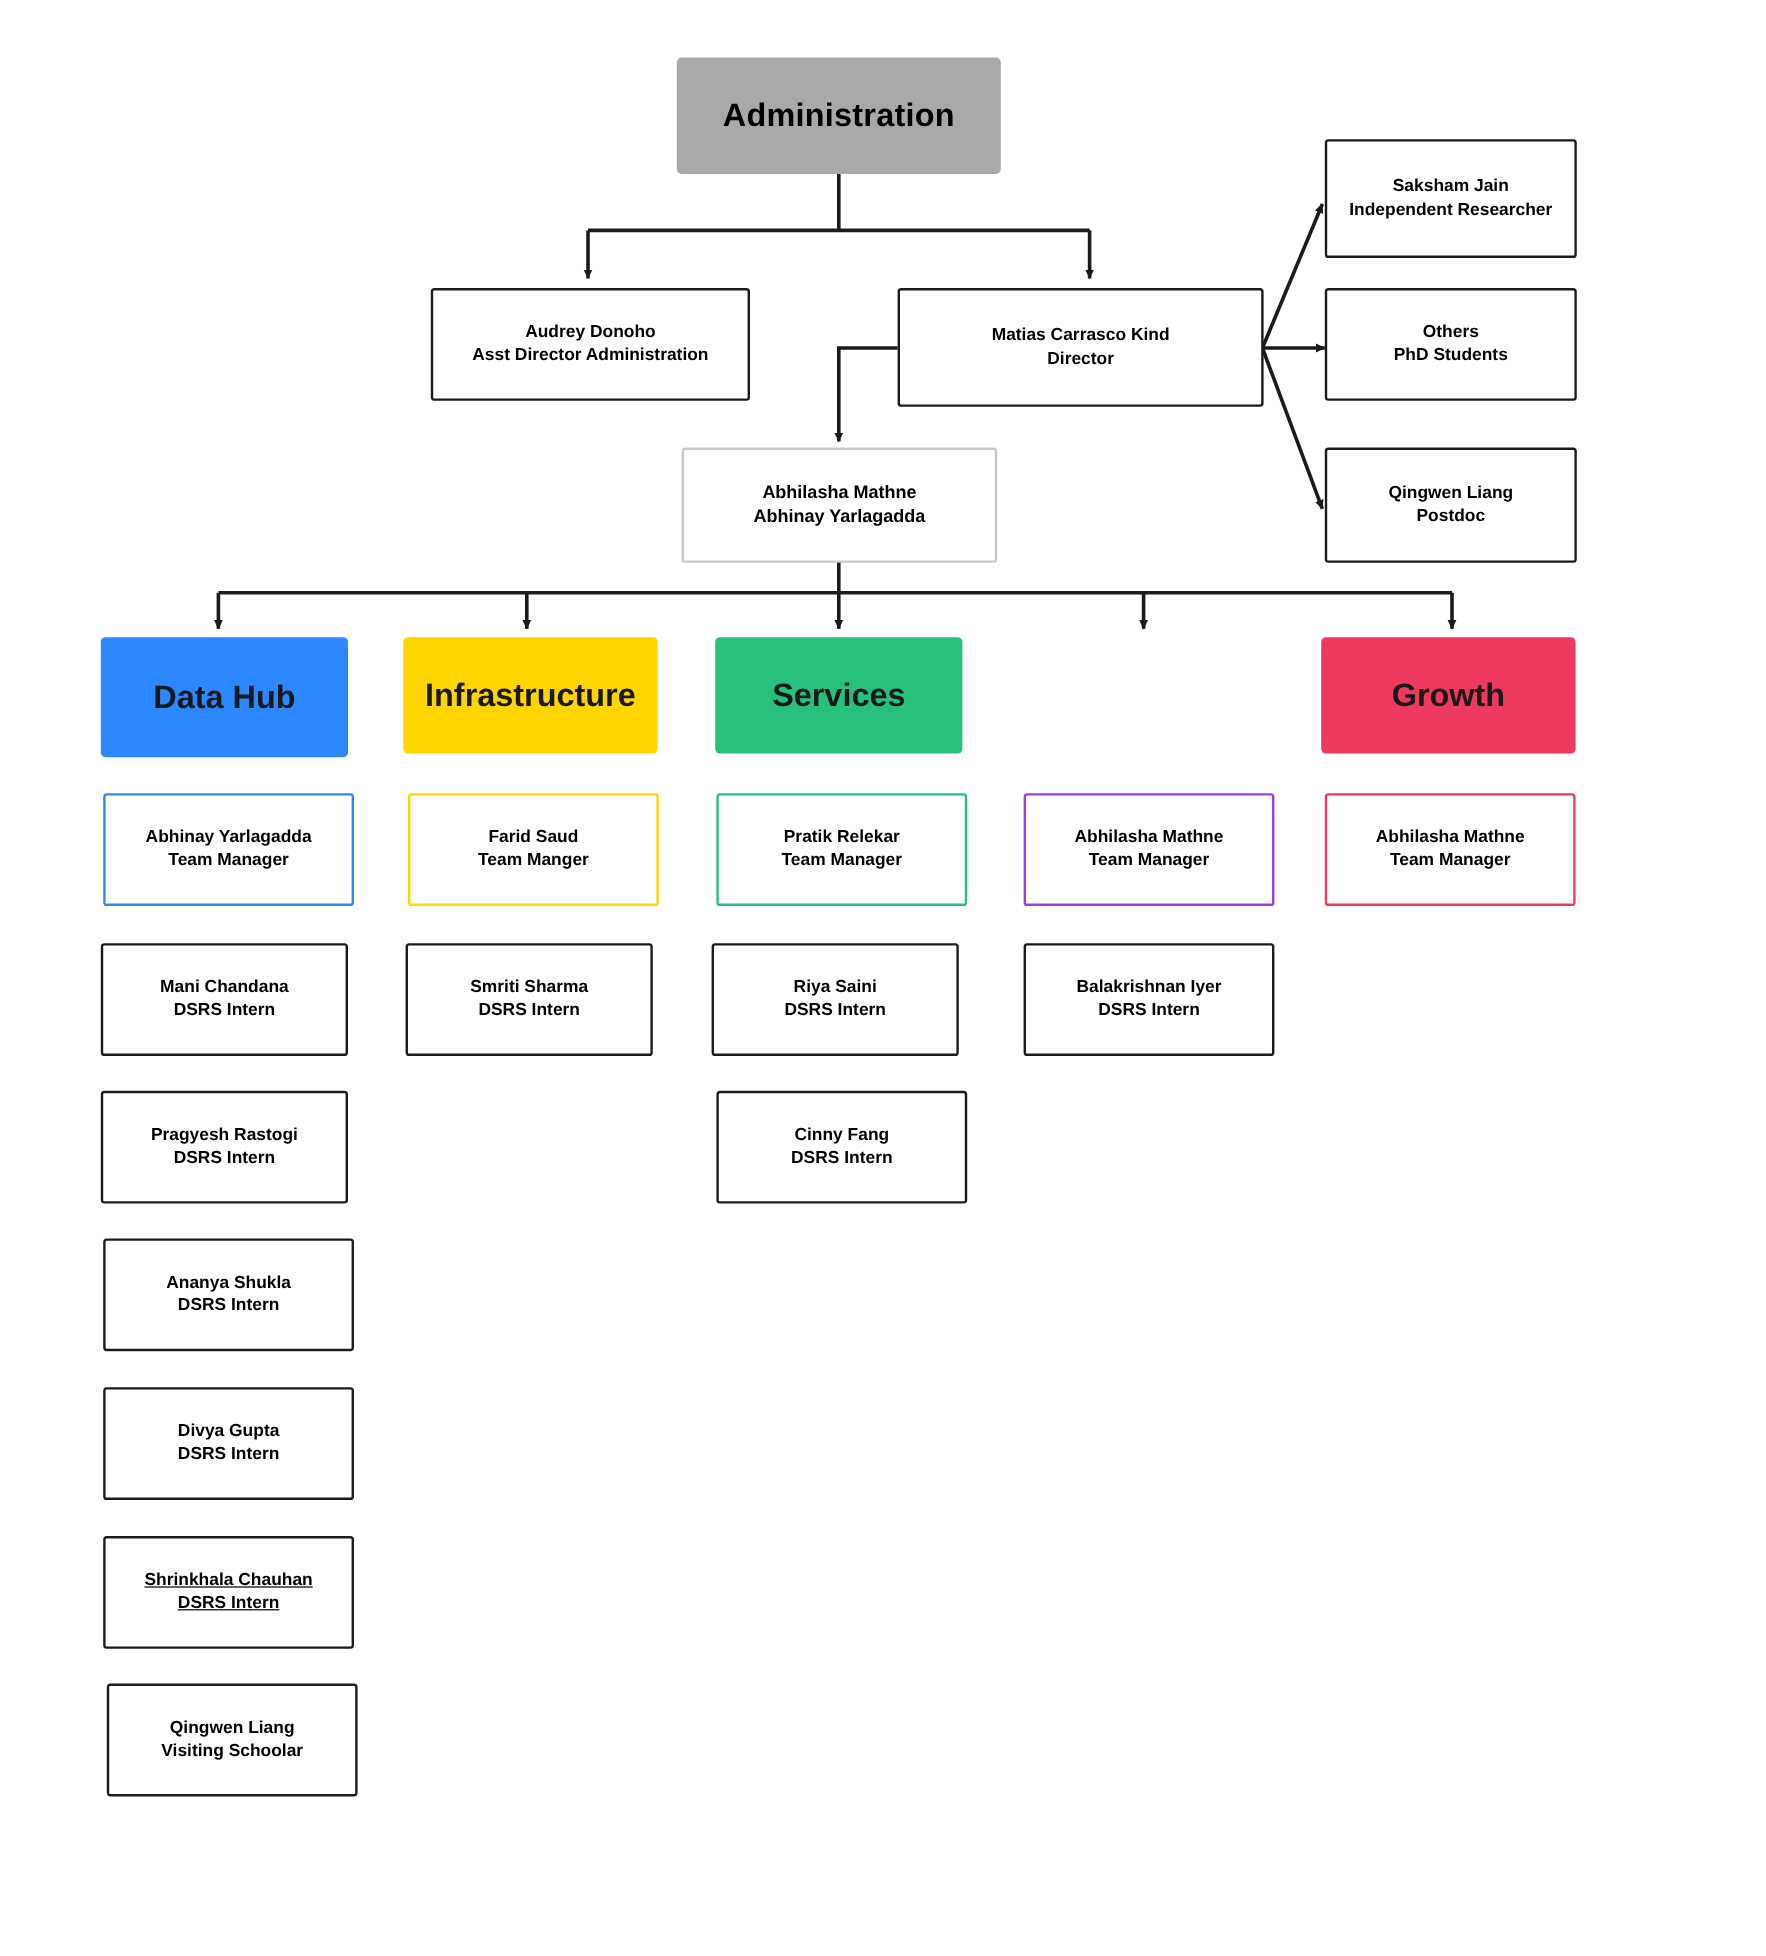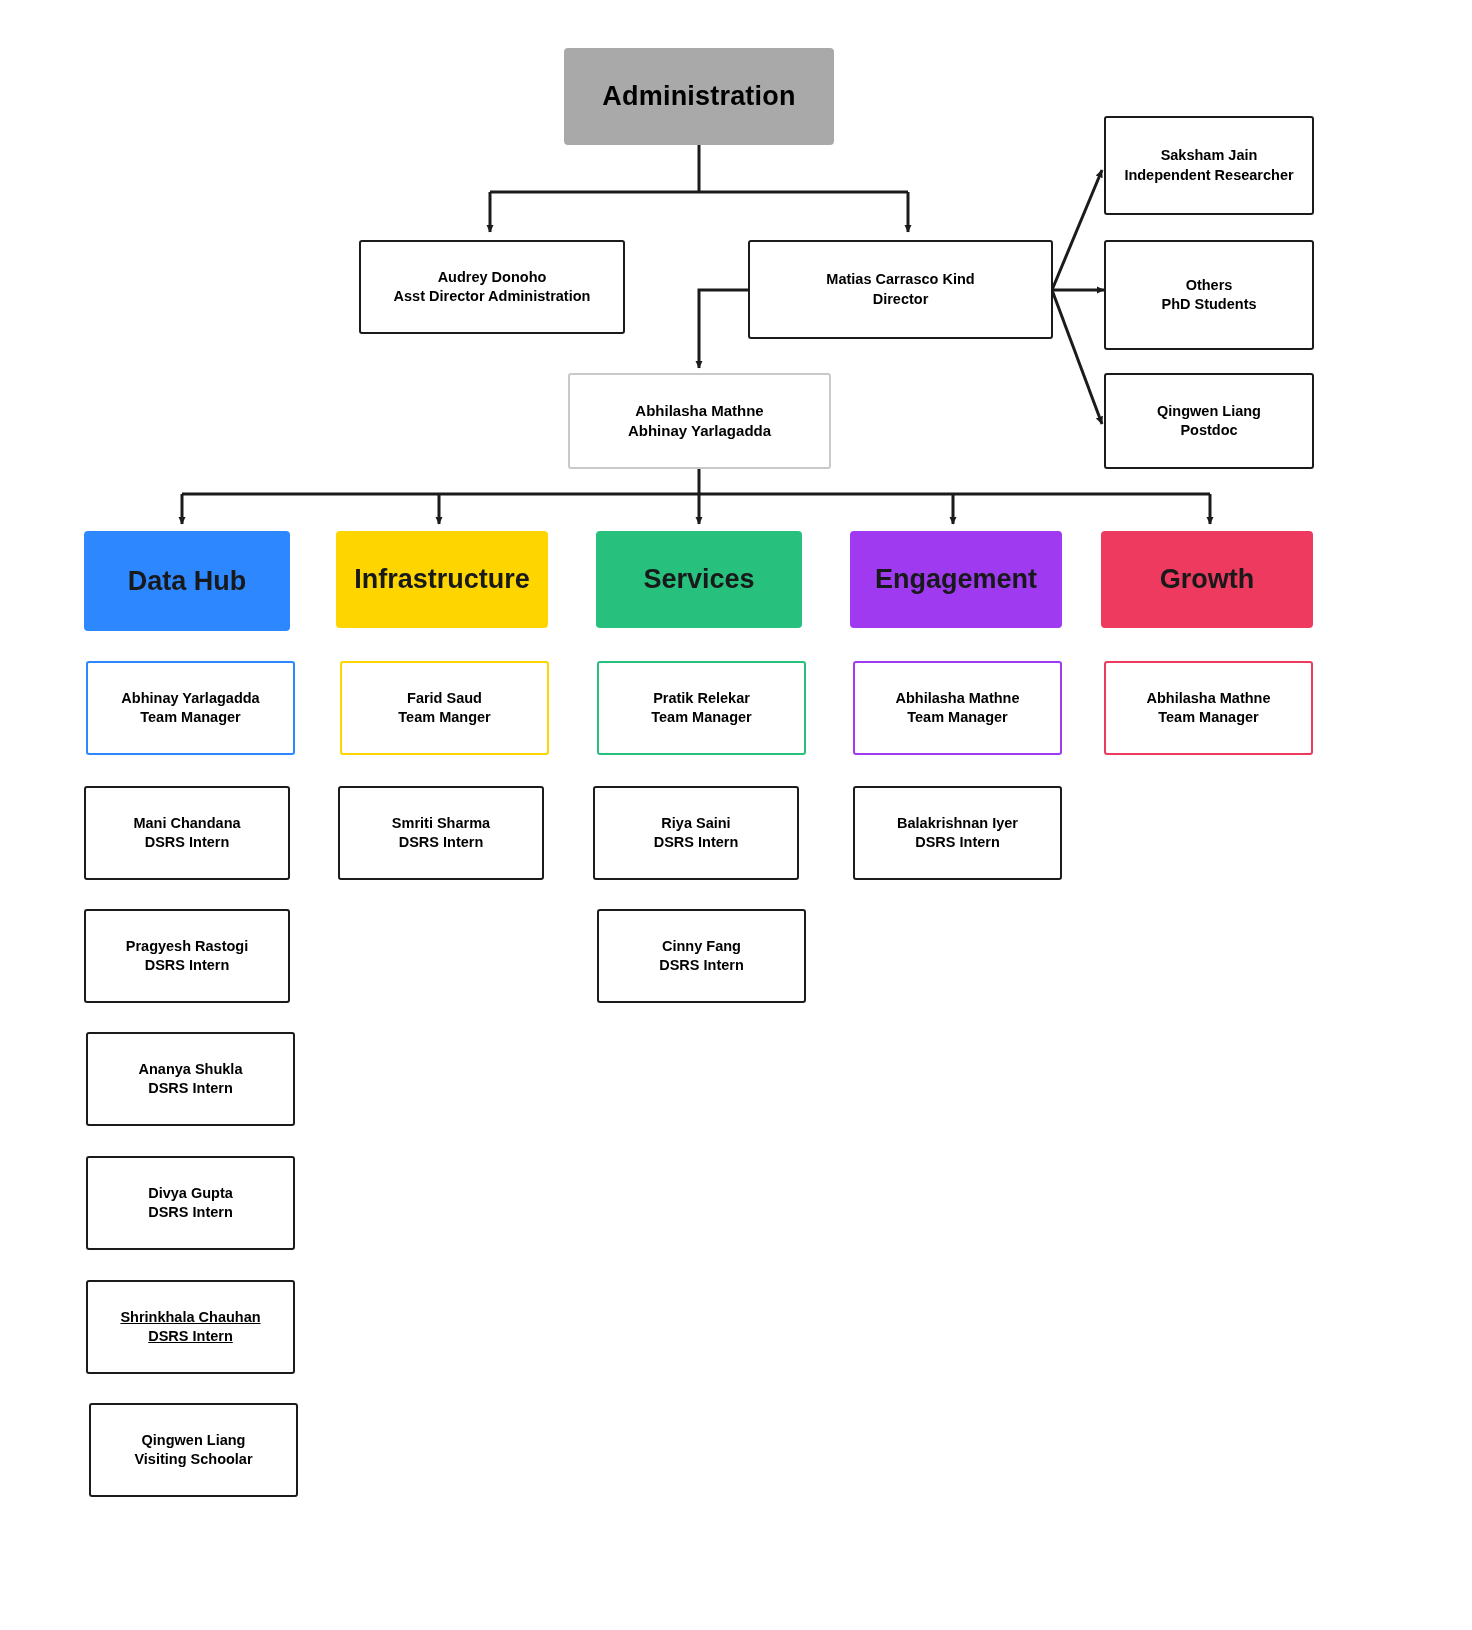--- a/index.html
+++ b/index.html
@@ -134,21 +134,21 @@
     </span>
   </div>
 
   <div class="node person-node" style="left:1104px; top:116px; width:210px; height:99px;">
     <span class="lines">
       <span class="l">Saksham Jain</span>
       <span class="l">Independent Researcher</span>
     </span>
   </div>
 
-  <div class="node person-node" style="left:1104px; top:240px; width:210px; height:110px;text-align:center;">
+  <div class="node person-node" style="left:1104px; top:240px; width:210px; height:94px;text-align:center;">
     <span class="lines">
       <span class="l">Others</span>
       <span class="l">PhD Students</span>
     </span>
   </div>
 
   <div class="node person-node" style="left:1104px; top:373px; width:210px; height:96px;">
     <span class="lines">
       <span class="l">Qingwen Liang</span>
       <span class="l">Postdoc</span>
@@ -239,23 +239,20 @@
       <span class="l">DSRS Intern</span>
     </span>
   </div>
   <div class="node intern-node" style="left:597px; top:909px; width:209px; height:94px;">
     <span class="lines">
       <span class="l">Cinny Fang</span>
       <span class="l">DSRS Intern</span>
     </span>
   </div>
 
-  <div class="node cat-node" style="left:850px; top:531px; width:212px; height:97px; background:#a03af0;">
-    <span class="lines">Engagement</span>
-  </div>
   <div class="node mgr-node" style="left:853px; top:661px; width:209px; height:94px; border-color:#a03af0;">
     <span class="lines">
       <span class="l">Abhilasha Mathne</span>
       <span class="l">Team Manager</span>
     </span>
   </div>
   <div class="node intern-node" style="left:853px; top:786px; width:209px; height:94px;">
     <span class="lines">
       <span class="l">Balakrishnan Iyer</span>
       <span class="l">DSRS Intern</span>

